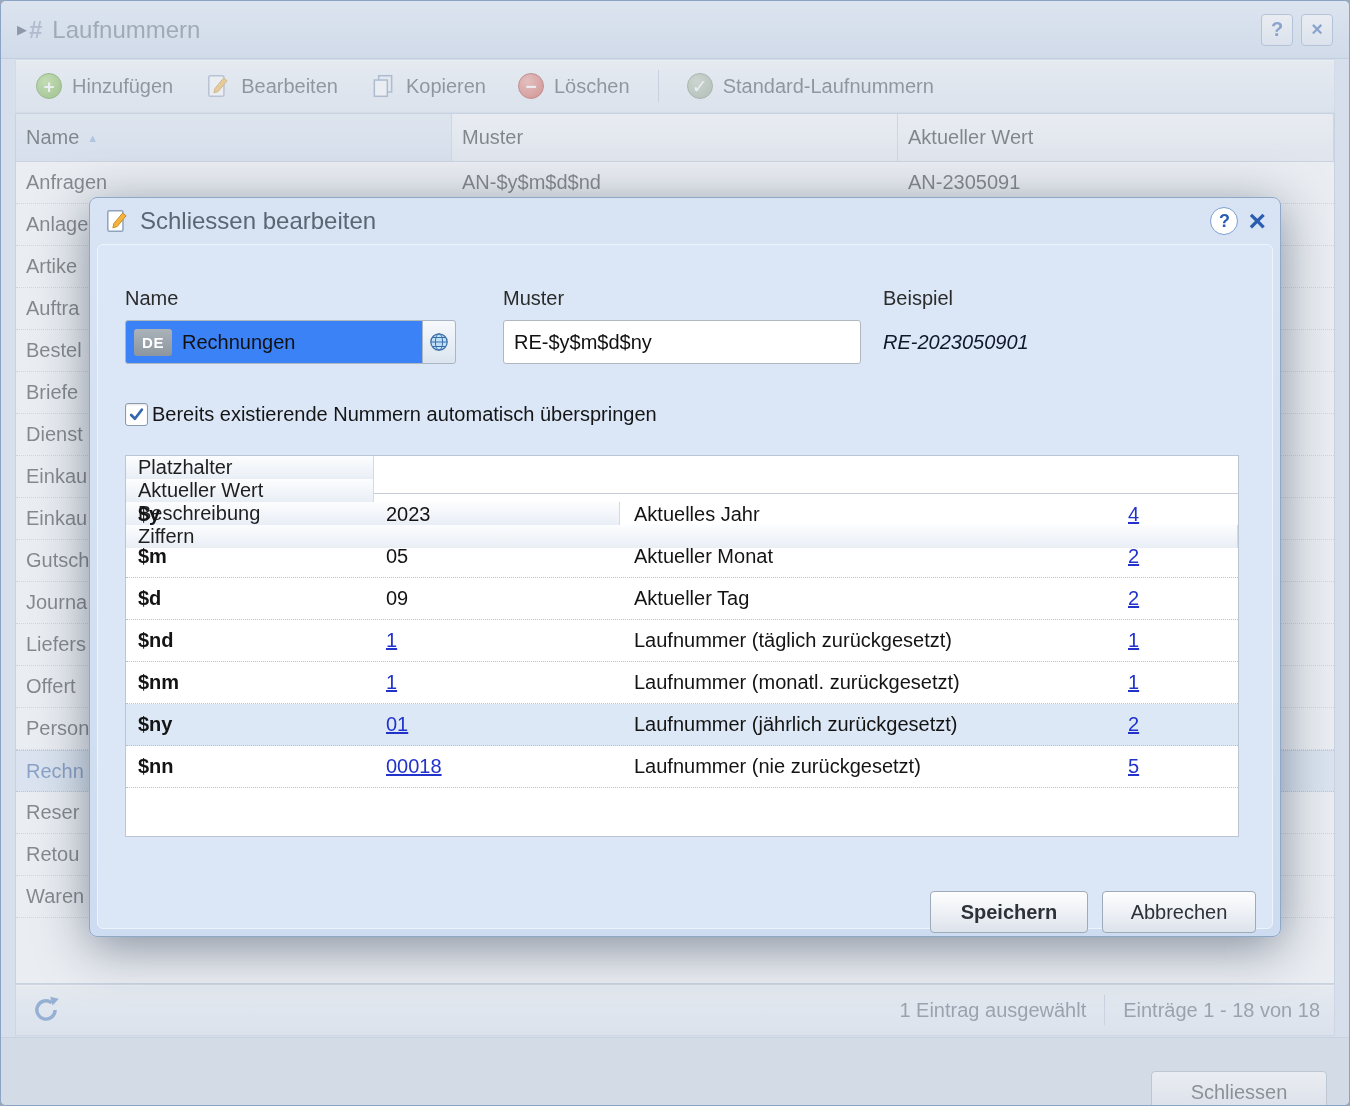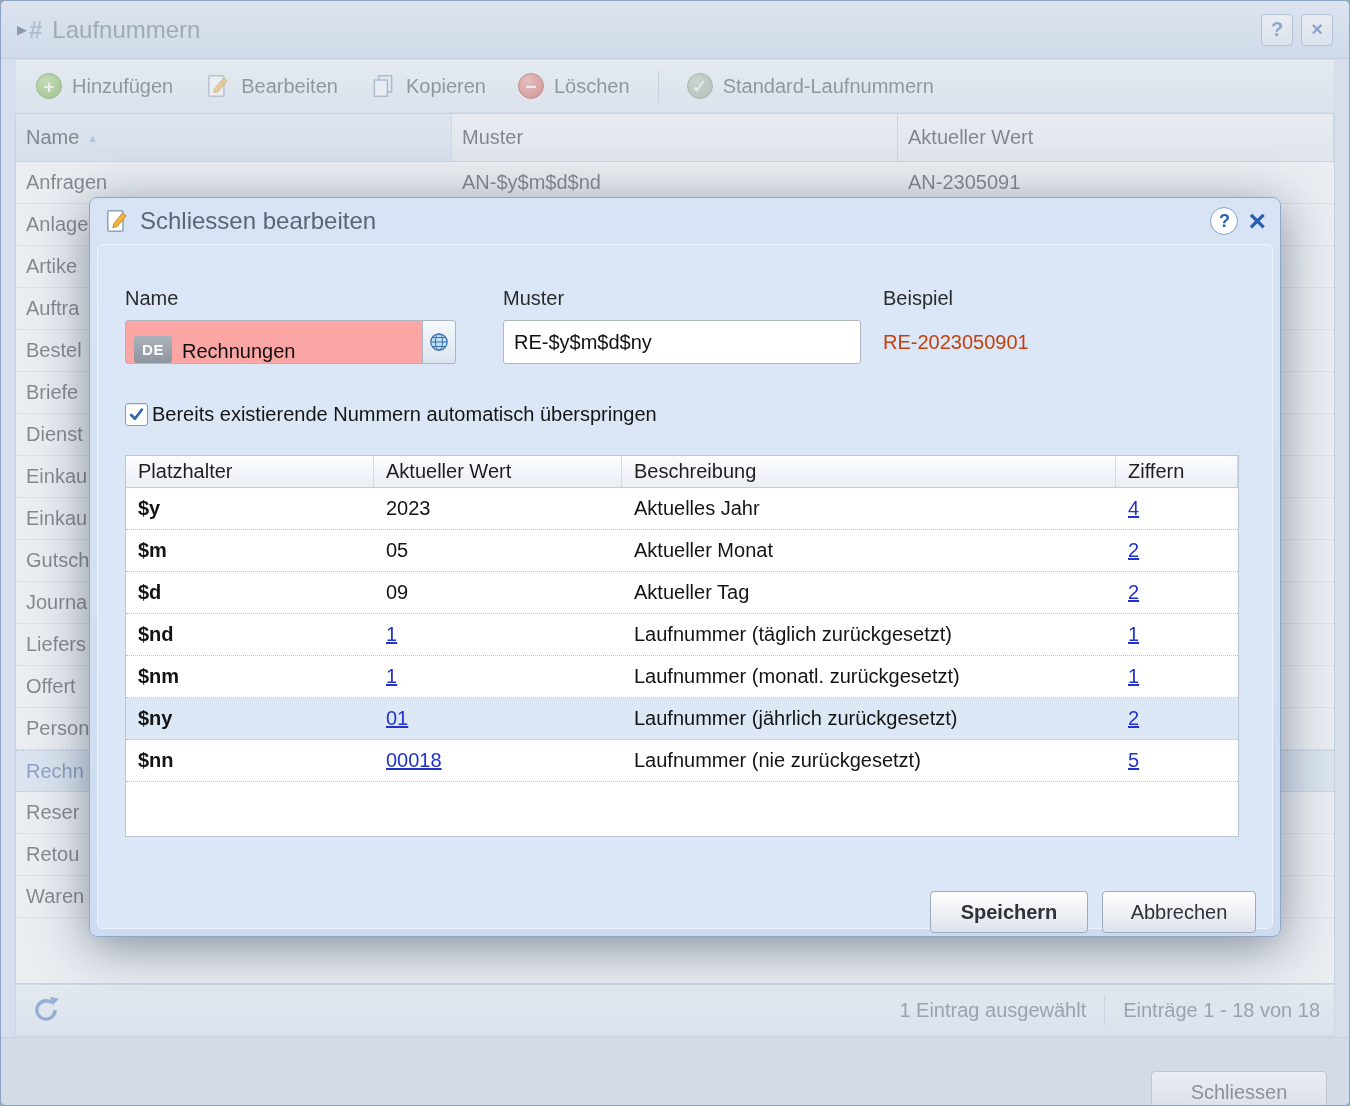--- a/index.html
+++ b/index.html
@@ -74,43 +74,43 @@
     justify-content:center; cursor:pointer; }
   .x-plain{ background:none; border:none; color:#2a5db0; font-size:30px; font-weight:bold;
     line-height:1; cursor:pointer; }
   .dlg-body{ position:absolute; top:46px; left:7px; right:7px; bottom:7px;
     background:#dbe7f7; border:1px solid #eef4fc; border-radius:6px; }
 
   .fgroup{ position:absolute; top:42px; }
   .fgroup .flabel{ font-size:20px; color:#2b2b2b; margin-bottom:10px; }
   .fg-name{ left:27px; } .fg-muster{ left:405px; } .fg-beispiel{ left:785px; }
   .inputrow{ display:flex; align-items:stretch; }
-  .cmp-input{ width:298px; height:44px; background:#fca5a5; border:1px solid #b0b7bf; border-radius:3px 0 0 3px;
-    display:flex; align-items:flex-end; padding:0 8px; gap:10px; }
+  .cmp-input{ width:298px; height:44px; background:#3b82f6; border:1px solid #b0b7bf; border-radius:3px 0 0 3px;
+    display:flex; align-items:center; padding:0 8px; gap:10px; }
   .lang-badge{ width:38px; height:27px; border-radius:3px; background:linear-gradient(#aab2ba,#8d969e);
     color:#fff; font-size:15px; font-weight:bold; letter-spacing:.5px; display:flex;
     align-items:center; justify-content:center; flex:none; }
   .bare-input{ border:none; outline:none; font-size:20px; color:#111; width:100%;
     font-family:"Liberation Sans","DejaVu Sans",sans-serif; background:transparent; }
   .globe-btn{ width:34px; height:44px; margin-left:-1px; border:1px solid #a9b4c4;
     border-radius:0 3px 3px 0; background:linear-gradient(#f6f9fc,#dbe4ef);
     display:flex; align-items:center; justify-content:center; cursor:pointer; }
   .text-input{ width:358px; height:44px; background:#fff; border:1px solid #b0b7bf; border-radius:3px;
     font-size:20px; color:#111; padding:8px 10px;
     font-family:"Liberation Sans","DejaVu Sans",sans-serif; }
-  .beispiel-val{ font-size:20px; color:#c2410c; line-height:44px; }
+  .beispiel-val{ font-size:20px; color:#0f172a; line-height:44px;font-style:italic; }
 
   .skiprow{ position:absolute; left:27px; top:152px; display:flex; align-items:center; gap:4px; cursor:pointer;margin-top:6px; }
   .checkbox{ width:23px; height:23px; background:#fff; border:1px solid #8a9bb0; border-radius:3px;
     display:flex; align-items:center; justify-content:center; box-shadow: inset 0 1px 2px rgba(0,0,0,.12); }
   .skiprow .cklabel{ font-size:20px; color:#151515; }
 
   .ph-table{ position:absolute; left:27px; top:210px; width:1114px; height:382px;
     background:#fff; border:1px solid #bcc6d2; overflow:hidden; }
-  .pt-head{ display:flex; height:32px; border-bottom:1px solid #c4cdd8; }
+  .pt-head{ display:flex; height:38px; border-bottom:1px solid #c4cdd8;flex-direction:column; }
   .pt-h{ background:linear-gradient(#fcfdfe,#e9eef6); border-right:1px solid #d4dae2;
     font-size:20px; color:#1f1f1f; padding-left:12px; display:flex; align-items:center; }
   .col-p{ width:248px; } .col-w{ width:248px; } .col-b{ width:494px; } .col-z{ flex:1; }
   .trow{ display:flex; height:42px; align-items:center; border-bottom:1px dotted #b8c2ce; }
   .trow.hl{ background:#dde8f6; }
   .td{ font-size:20px; color:#141414; padding-left:12px; white-space:nowrap; overflow:hidden; }
   .td.ph{ font-weight:bold; }
   .lnk{ color:#2233cc; text-decoration:underline; cursor:pointer; }
 
   .dlg-buttons{ position:absolute; right:16px; top:626px; display:flex; gap:14px; }

